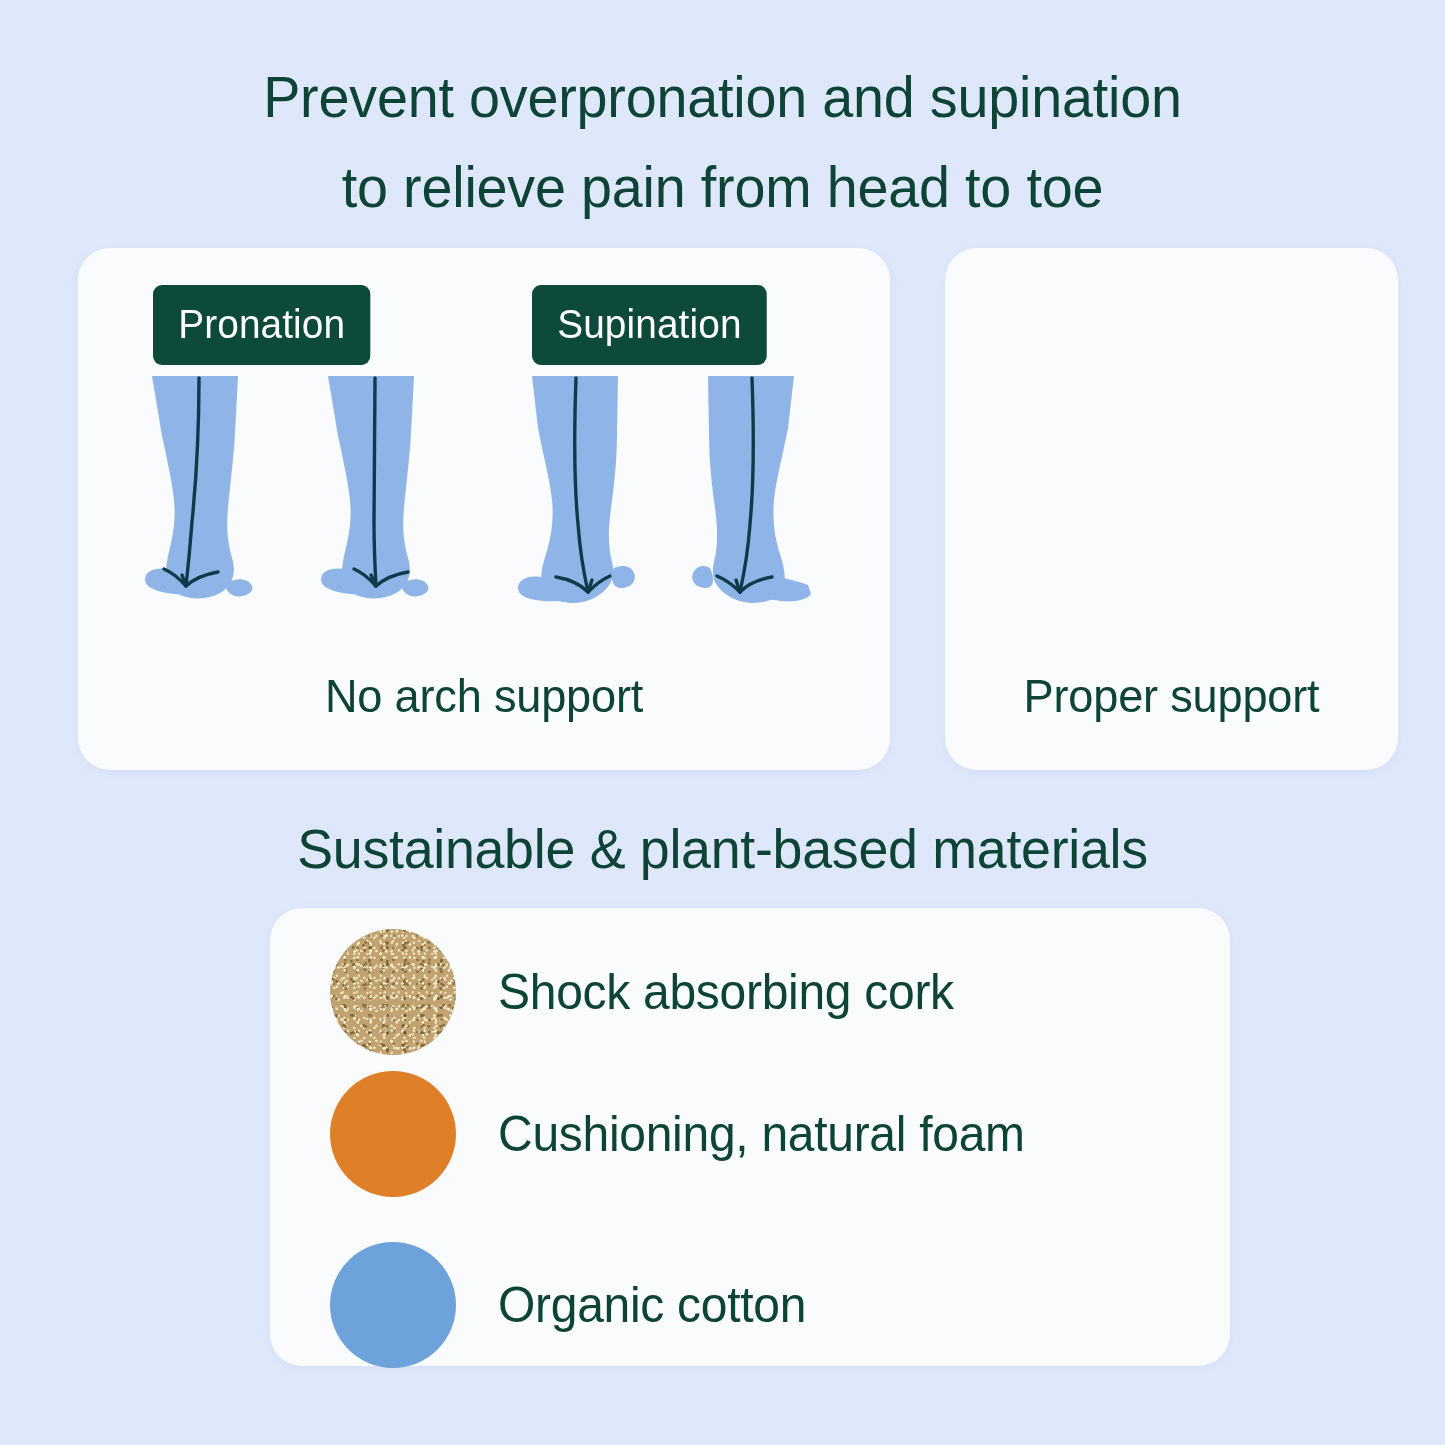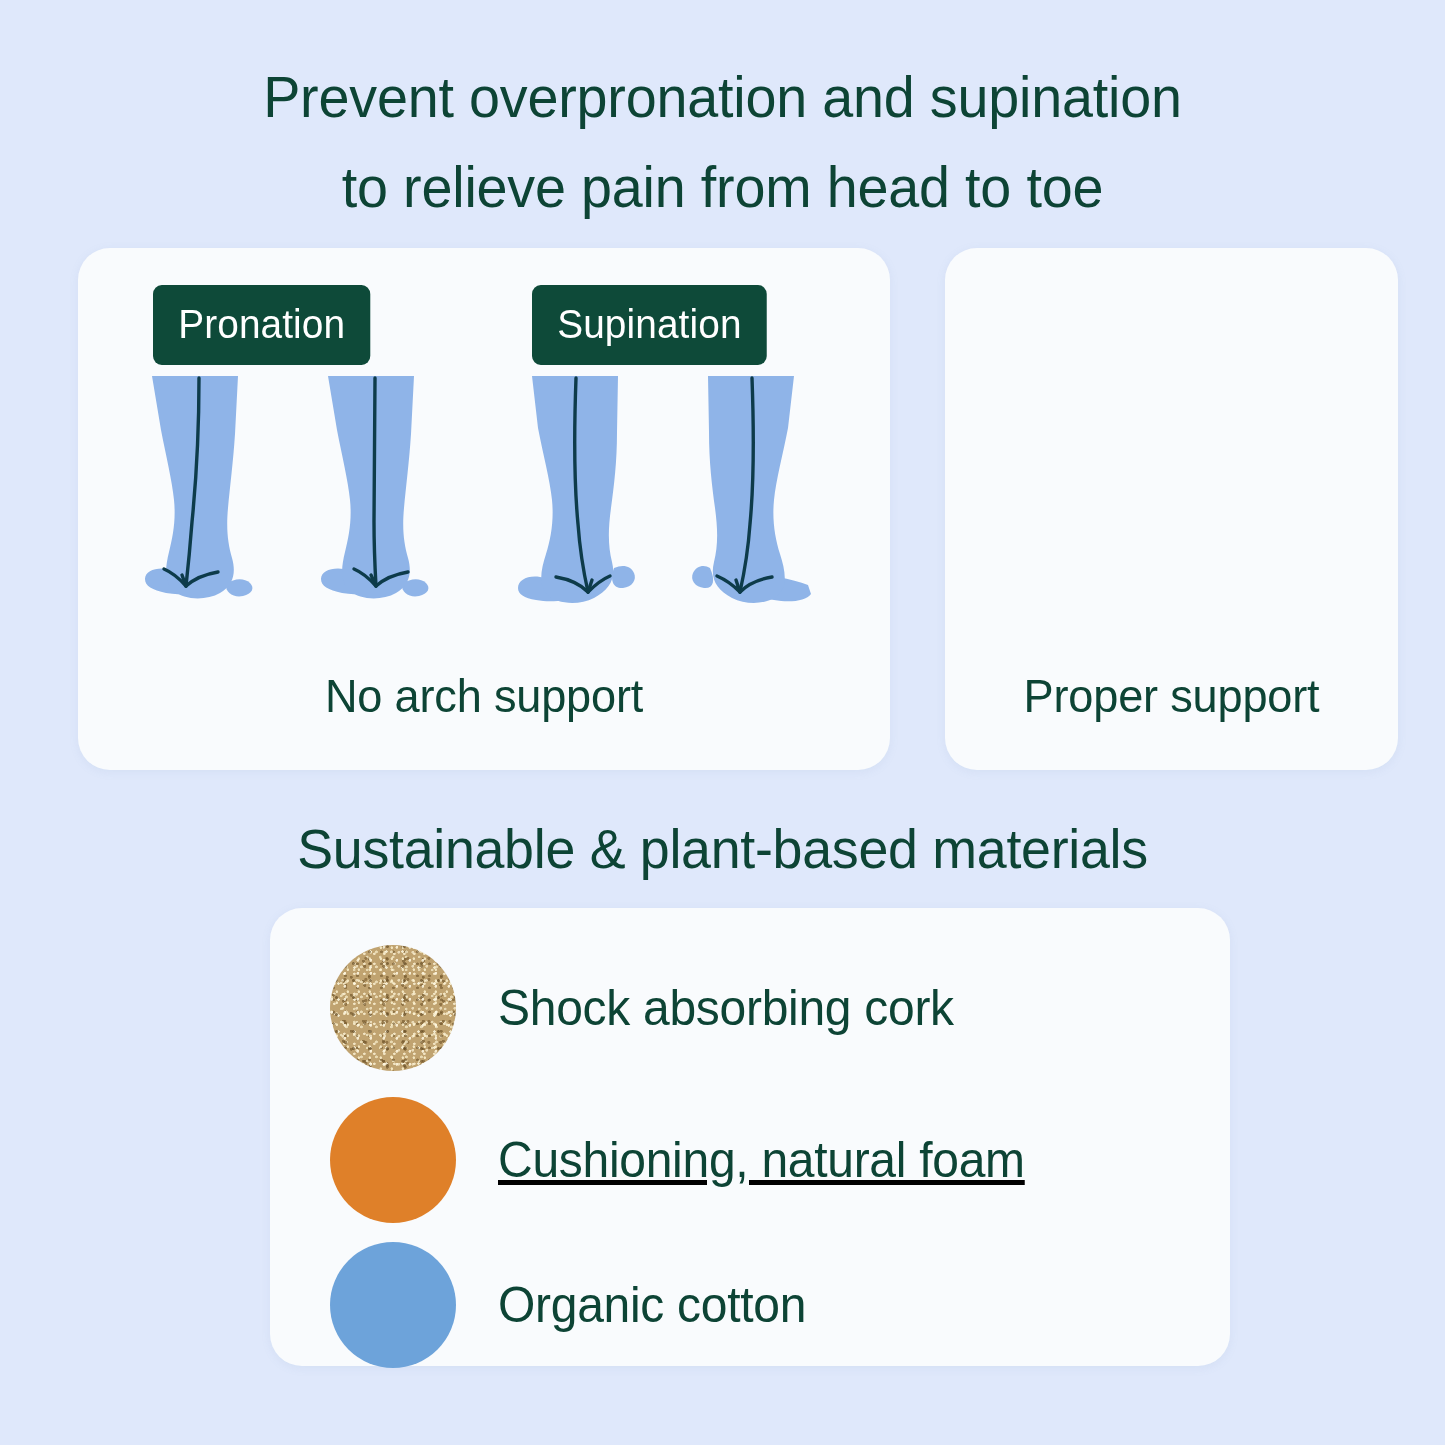--- a/index.html
+++ b/index.html
@@ -177,26 +177,26 @@
 
   <div class="caption" id="caption-left">No arch support</div>
 
   <div class="card" id="card-right"></div>
   <div class="caption" id="caption-right">Proper support</div>
 
   <div class="subtitle">Sustainable &amp; plant-based materials</div>
 
   <div class="card" id="card-materials">
 
-    <div class="mat-row" style="top:36px;">
+    <div class="mat-row" style="top:20px;">
       <div class="swatch cork"></div>
       <div class="mat-label">Shock absorbing cork</div>
     </div>
 
-    <div class="mat-row" style="top:188px;text-decoration:underline;">
+    <div class="mat-row" style="top:162px;">
       <div class="swatch" style="background:#df8029;"></div>
       <div class="mat-label">Cushioning, natural foam</div>
     </div>
 
     <div class="mat-row" style="top:333px;">
       <div class="swatch" style="background:#6da3da;"></div>
       <div class="mat-label">Organic cotton</div>
     </div>
 
   </div>

